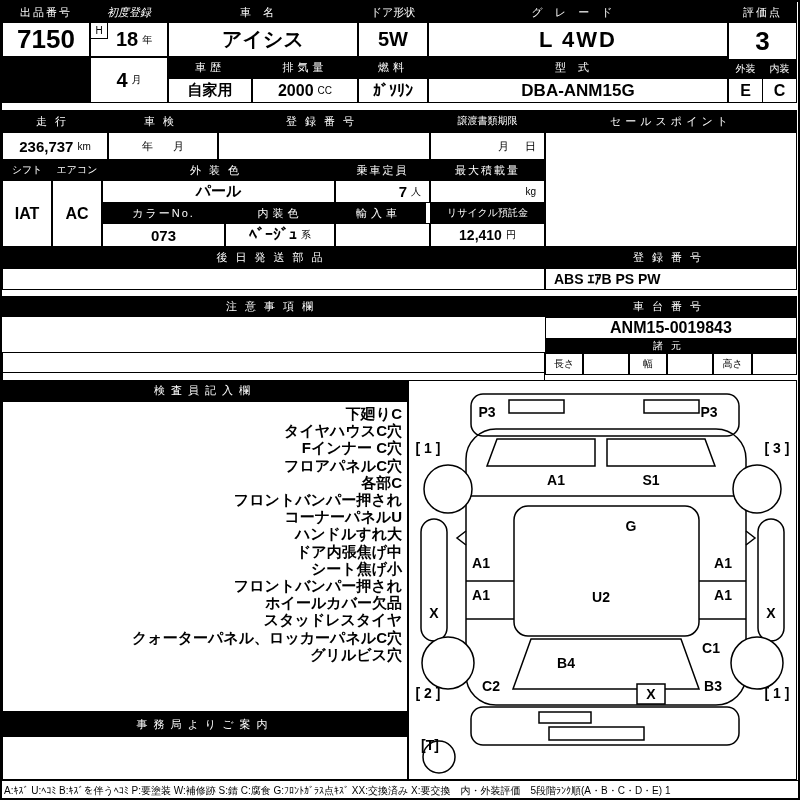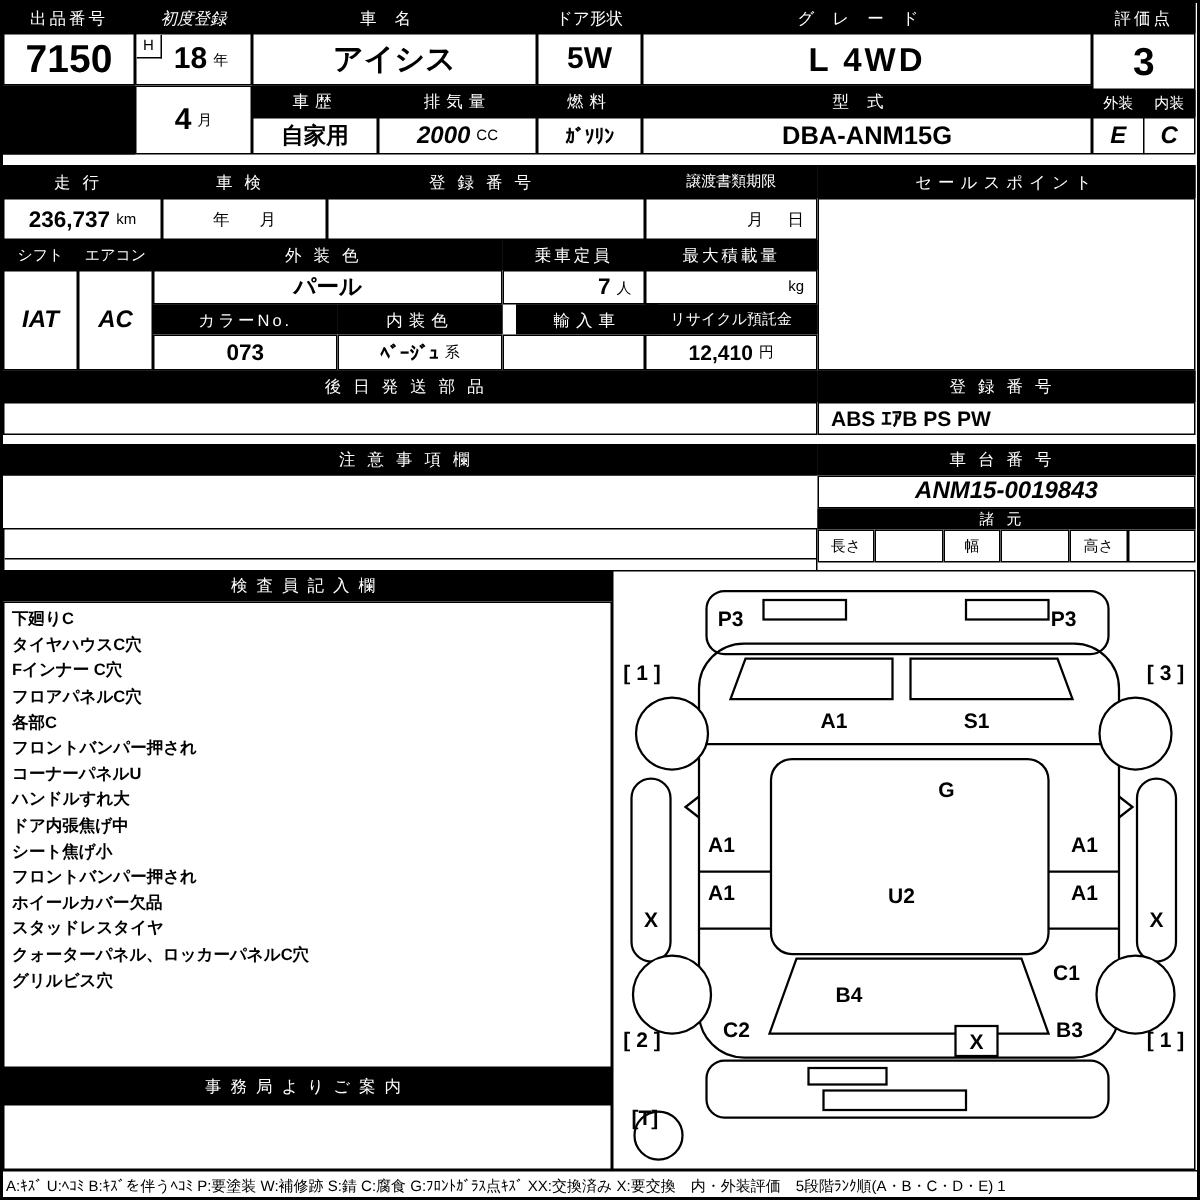--- a/index.html
+++ b/index.html
@@ -7,40 +7,40 @@
   #sheet{position:relative;width:800px;height:800px;background:#fff;overflow:hidden;}
   .abs{position:absolute;box-sizing:border-box;}
   .frame{border:2px solid #000;pointer-events:none;z-index:50;}
   .hdr{background:#000;color:#fff;border:1px solid #000;display:flex;align-items:center;justify-content:center;font-size:11px;white-space:nowrap;overflow:hidden;}
   .cell{background:#fff;border:1px solid #000;display:flex;align-items:center;justify-content:center;white-space:nowrap;overflow:hidden;}
   .cellrel{position:relative;}
   .noflex{display:block;}
   .bold{font-weight:bold;}
   .f10{font-size:10px;}
   .f11{font-size:11px;}
-  .f13{font-size:13px;}
+  .f13{font-size:16px;}
   .f14{font-size:14px;}
   .f15{font-size:15px;}
-  .f16{font-size:16px;font-style:italic;}
+  .f16{font-size:16px;}
   .f17{font-size:17px;}
   .f20{font-size:20px;}
   .f22{font-size:22px;}
   .f26{font-size:26px;}
   .ls2{letter-spacing:2px;}
   .ls4{letter-spacing:4px;}
   .ls6{letter-spacing:6px;}
   .ls8{letter-spacing:8px;}
   .ls12{letter-spacing:12px;}
   .unit{font-size:10px;font-weight:normal;margin-left:4px;}
   .left{justify-content:flex-start;padding-left:8px;}
   .right{justify-content:flex-end;padding-right:8px;}
   .blackbox{background:#000;border:1px solid #000;}
   .era-box{position:absolute;left:0;top:0;width:16px;height:15px;border-right:1px solid #000;border-bottom:1px solid #000;font-size:10px;display:flex;align-items:center;justify-content:center;background:#fff;}
   .notes-line{position:absolute;left:0;width:100%;height:0;border-top:1px solid #000;}
-  .insp-line{font-size:11px;font-weight:bold;line-height:17.2px;white-space:nowrap;}
+  .insp-line{font-size:15px;font-weight:bold;line-height:17.2px;white-space:nowrap;text-align:right;}
   .list{padding:3px 5px;background:#fff;border:1px solid #000;}
   .legend{border-top:1px solid #000;background:#fff;display:flex;align-items:center;font-size:10px;padding-left:4px;white-space:nowrap;}
 </style>
 </head>
 <body>
 
 <div id="sheet">
 
   <div class="abs hdr ls2" style="left:2px;top:2px;width:88px;height:20px;">出品番号</div>
   <div class="abs cell bold f26" style="left:2px;top:22px;width:88px;height:35px;">7150</div>
@@ -131,21 +131,21 @@
 
   <div class="abs hdr ls2" style="left:102px;top:203px;width:123px;height:20px;">カラーNo.</div>
   <div class="abs cell bold f15" style="left:102px;top:223px;width:123px;height:24px;">073</div>
 
   <div class="abs hdr ls4" style="left:225px;top:203px;width:110px;height:20px;text-align:right;">内装色</div>
   <div class="abs cell" style="left:225px;top:223px;width:110px;height:24px;">
     <span class="bold f13">ﾍﾞｰｼﾞｭ</span>
     <span class="unit">系</span>
   </div>
 
-  <div class="abs hdr ls4" style="left:344px;top:203px;width:95px;height:20px;">輸入車</div>
+  <div class="abs hdr ls4" style="left:331px;top:203px;width:95px;height:20px;">輸入車</div>
   <div class="abs cell" style="left:335px;top:223px;width:95px;height:24px;"></div>
 
   <div class="abs hdr f10" style="left:430px;top:203px;width:115px;height:20px;">リサイクル預託金</div>
   <div class="abs cell" style="left:430px;top:223px;width:115px;height:24px;">
     <span class="bold f14">12,410</span>
     <span class="unit">円</span>
   </div>
 
   <div class="abs hdr ls8" style="left:2px;top:247px;width:543px;height:21px;">後日発送部品</div>
   <div class="abs cell" style="left:2px;top:268px;width:543px;height:22px;"></div>

